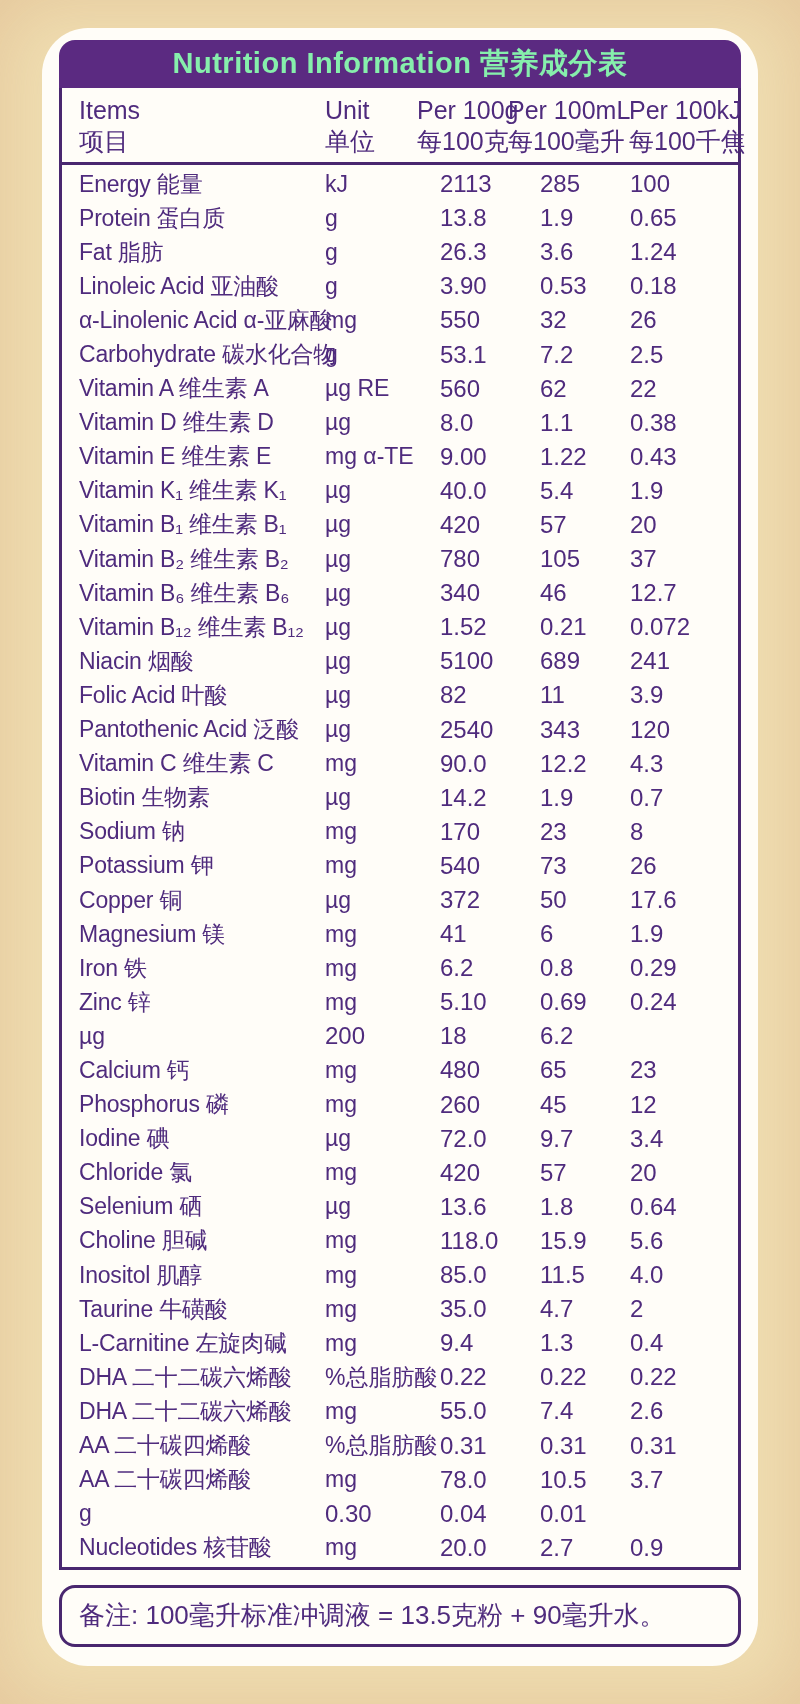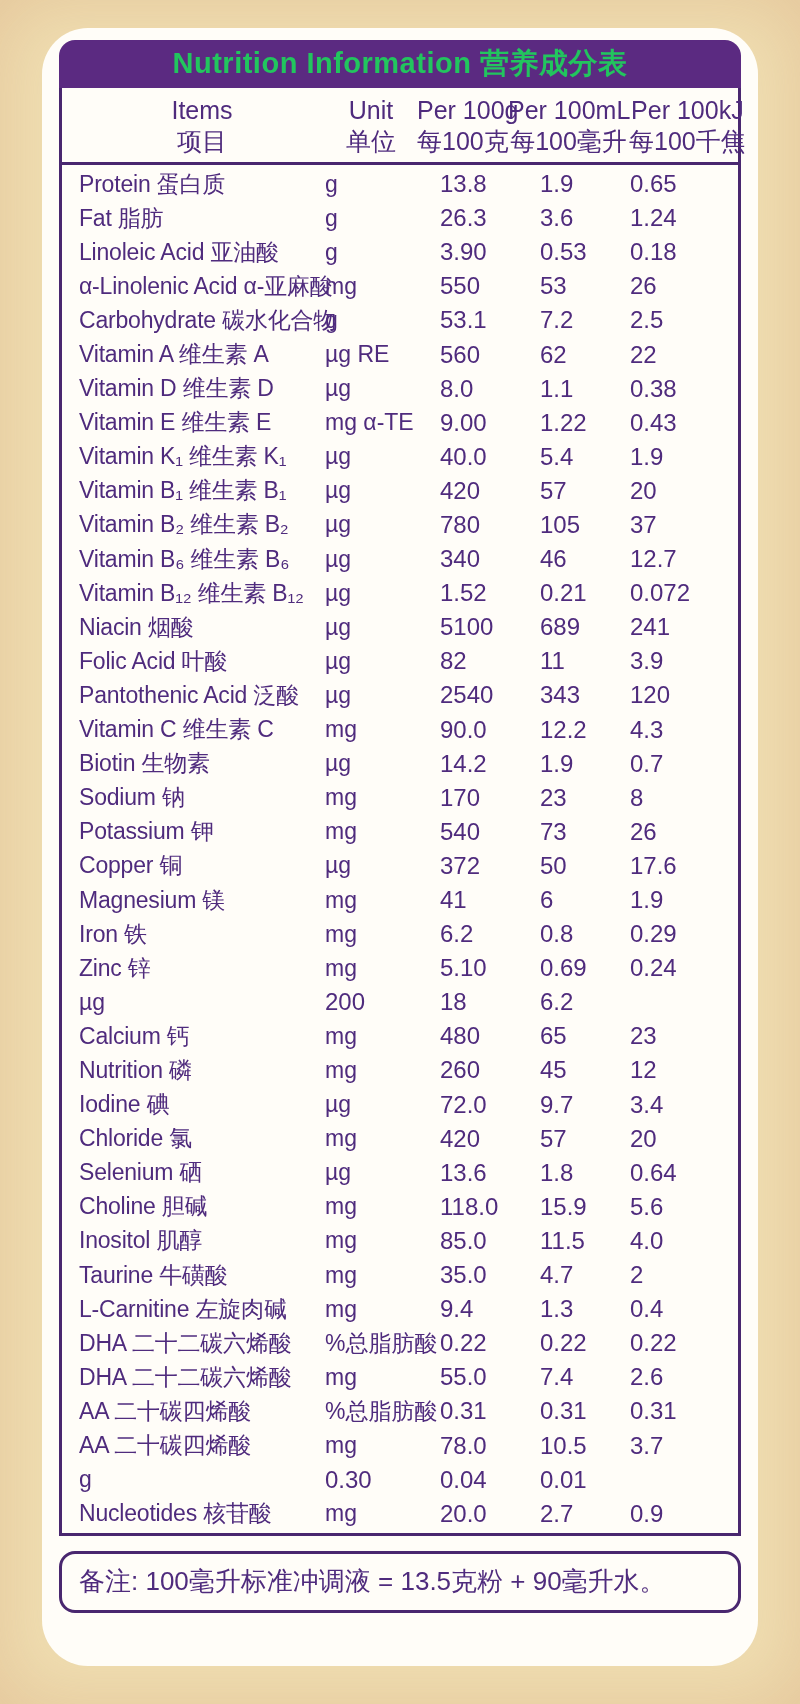--- a/index.html
+++ b/index.html
@@ -12,31 +12,30 @@
     overflow:hidden;
   }
   .card {
     position:absolute; left:42px; top:28px; width:716px; height:1638px;
     background:#fffdf8; border-radius:46px;
     padding:12px 17px 0 17px;
   }
   .banner {
     height:48px; background:#5b2a81; border-radius:16px 16px 0 0;
     display:flex; align-items:center; justify-content:center;
-    color:#22c55e; font-size:29px; font-weight:bold; letter-spacing:0.5px;
+    color:#86efac; font-size:29px; font-weight:bold; letter-spacing:0.5px;
   }
   .table-box {
     border:3px solid #49276f; border-top:none;
     background:#fffdf8;
   }
   .thead {
     display:grid; grid-template-columns:246px 92px 91px 121px 1fr;
     padding:7px 4px 5px 17px;
     border-bottom:3px solid #49276f;
-    text-align:center;
   }
   .th span { display:block; font-size:25px; line-height:31px; color:#4f2b7d; white-space:nowrap; }
   .tbody { padding:2px 0 2px 0; }
   .tr {
     display:grid; grid-template-columns:246px 115px 100px 90px 1fr;
     height:34.1px; align-items:center; padding-left:17px;
   }
   .td { font-size:24px; color:#4f2b7d; white-space:nowrap; overflow:visible; }
   .c-item { font-size:23px; letter-spacing:-0.2px; }
   .c-unit { font-size:23px; }
@@ -78,20 +77,27 @@
           <span>每100毫升</span>
         </div>
         <div class="th">
           <span>Per 100kJ</span>
           <span>每100千焦</span>
         </div>
       </div>
 
       <div class="tbody" id="rows">
           <div class="tr">
+            <div class="td c-item">Energy 能量</div>
+            <div class="td c-unit">kJ</div>
+            <div class="td c-val">2113</div>
+            <div class="td c-val">285</div>
+            <div class="td c-val">100</div>
+          </div>
+          <div class="tr">
             <div class="td c-item">Protein 蛋白质</div>
             <div class="td c-unit">g</div>
             <div class="td c-val">13.8</div>
             <div class="td c-val">1.9</div>
             <div class="td c-val">0.65</div>
           </div>
           <div class="tr">
             <div class="td c-item">Fat 脂肪</div>
             <div class="td c-unit">g</div>
             <div class="td c-val">26.3</div>
@@ -102,21 +108,21 @@
             <div class="td c-item">Linoleic Acid 亚油酸</div>
             <div class="td c-unit">g</div>
             <div class="td c-val">3.90</div>
             <div class="td c-val">0.53</div>
             <div class="td c-val">0.18</div>
           </div>
           <div class="tr">
             <div class="td c-item">α-Linolenic Acid α-亚麻酸</div>
             <div class="td c-unit">mg</div>
             <div class="td c-val">550</div>
-            <div class="td c-val">53</div>
+            <div class="td c-val">32</div>
             <div class="td c-val">26</div>
           </div>
           <div class="tr">
             <div class="td c-item">Carbohydrate 碳水化合物</div>
             <div class="td c-unit">g</div>
             <div class="td c-val">53.1</div>
             <div class="td c-val">7.2</div>
             <div class="td c-val">2.5</div>
           </div>
           <div class="tr">
@@ -259,21 +265,21 @@
             <div class="td c-val">6.2</div>
           </div>
           <div class="tr">
             <div class="td c-item">Calcium 钙</div>
             <div class="td c-unit">mg</div>
             <div class="td c-val">480</div>
             <div class="td c-val">65</div>
             <div class="td c-val">23</div>
           </div>
           <div class="tr">
-            <div class="td c-item">Nutrition 磷</div>
+            <div class="td c-item">Phosphorus 磷</div>
             <div class="td c-unit">mg</div>
             <div class="td c-val">260</div>
             <div class="td c-val">45</div>
             <div class="td c-val">12</div>
           </div>
           <div class="tr">
             <div class="td c-item">Iodine 碘</div>
             <div class="td c-unit">µg</div>
             <div class="td c-val">72.0</div>
             <div class="td c-val">9.7</div>

